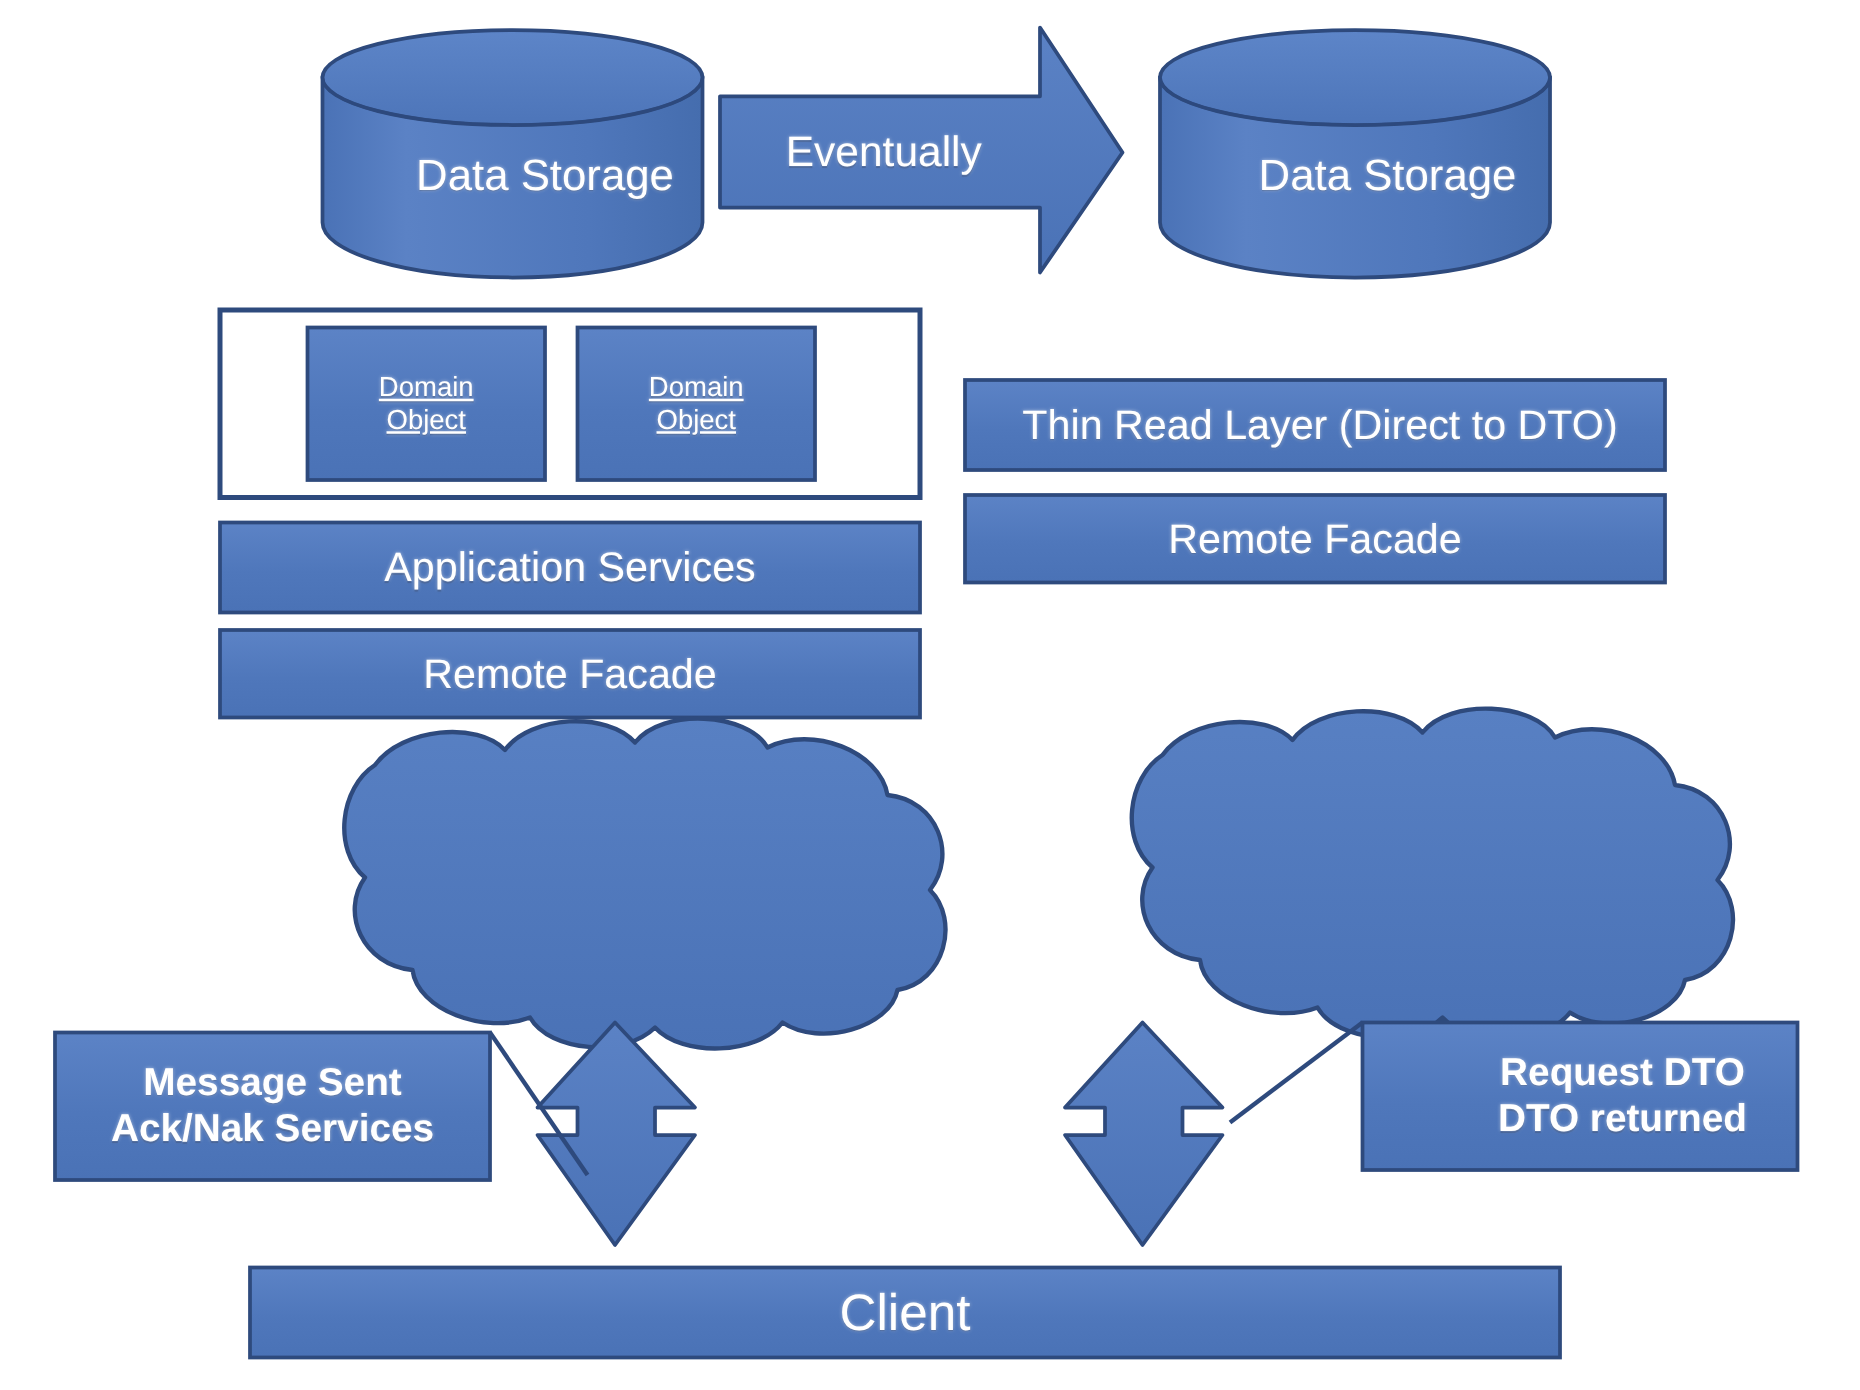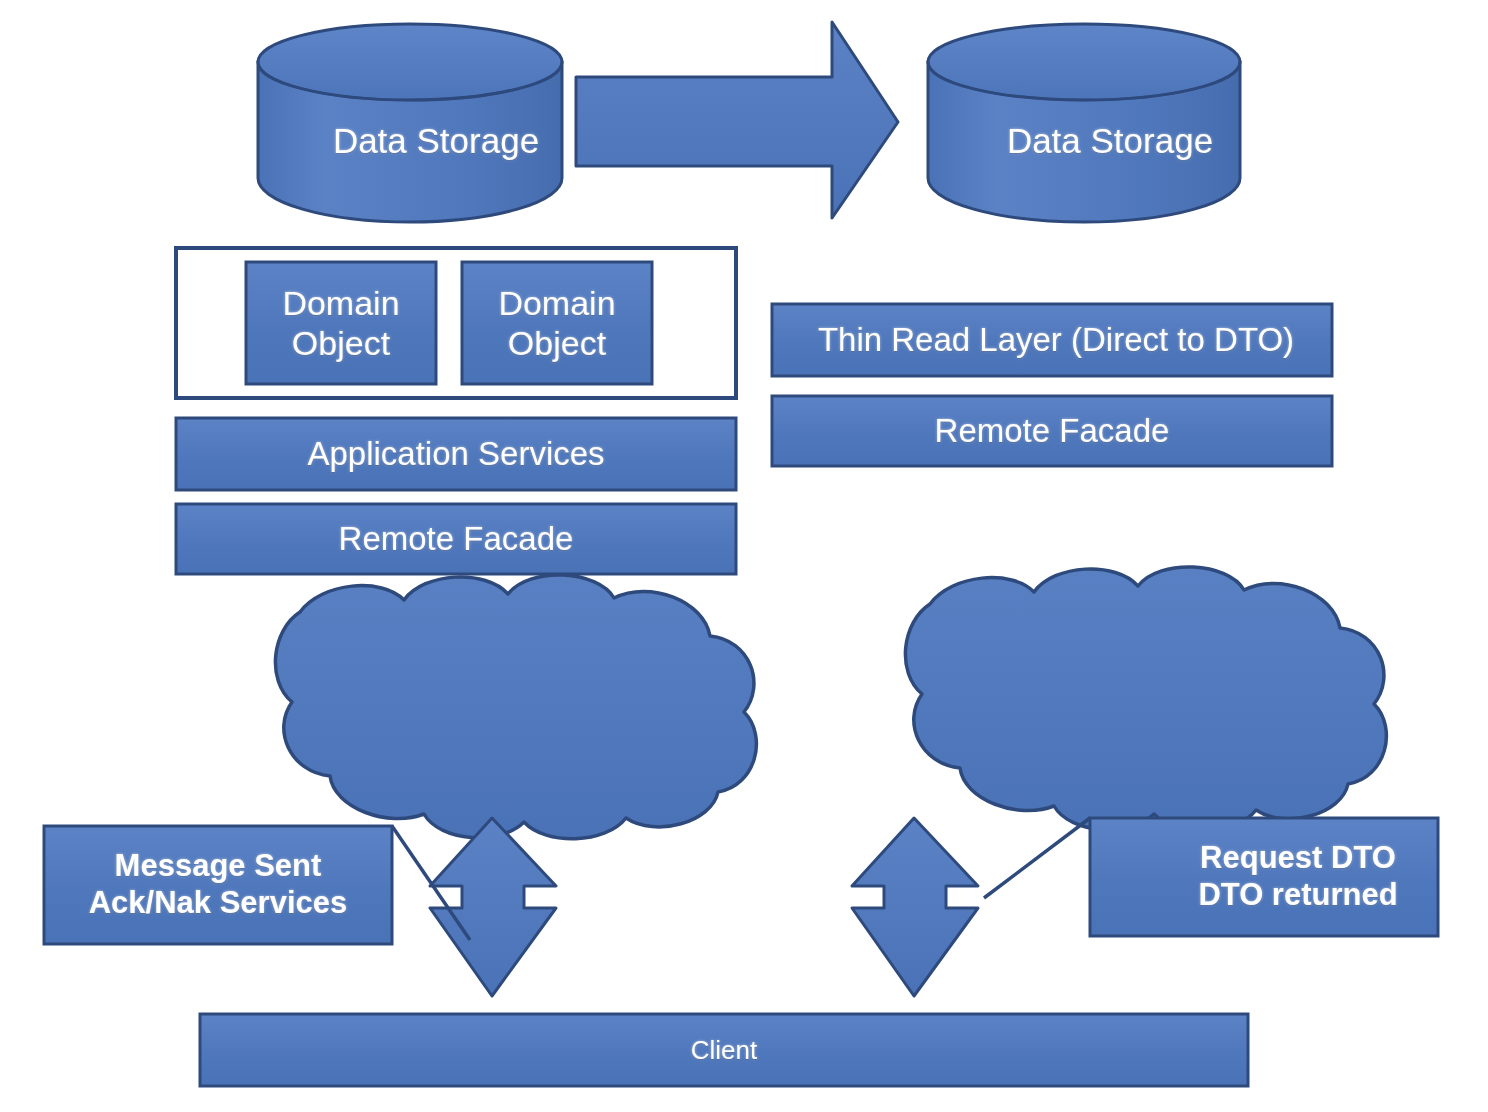--- a/index.html
+++ b/index.html
@@ -31,24 +31,24 @@
     justify-content: center;
     text-align: center;
     color: #ffffff;
     text-shadow: 0 0 3px rgba(255,255,255,0.55), 0 1px 1px rgba(20,40,80,0.45);
     pointer-events: none;
     line-height: 1.18;
     white-space: pre-line;
   }
   .lbl-cyl      { font-size: 35px; margin-left: 26px; }
   .lbl-arrow    { font-size: 34px; }
-  .lbl-domain   { font-size: 34px; }
+  .lbl-domain   { font-size: 22px; text-decoration: underline; }
   .lbl-bar      { font-size: 33px; }
   .lbl-thin     { font-size: 33px; }
-  .lbl-client   { font-size: 26px; }
+  .lbl-client   { font-size: 41px; }
   .lbl-note     { font-size: 31px; font-weight: bold; }
 </style>
 </head>
 <body>
 
 <div id="canvas">
 
   <svg class="svg-layer" viewBox="0 0 1488 1112" xmlns="http://www.w3.org/2000/svg">
     <defs>
       <linearGradient id="gradBar" x1="0" y1="0" x2="0" y2="1">
@@ -171,20 +171,21 @@
       <path d="M 1090 818 L 984 898" fill="none" stroke="#2e4a7d" stroke-width="3.5"></path>
     </g>
 
     <g>
       <rect x="200" y="1014" width="1048" height="72" fill="url(#gradBar)" stroke="#2e4a7d" stroke-width="3"></rect>
     </g>
   </svg>
 
   <div class="lbl lbl-cyl" style="left:258px; top:104px; width:304px; height:74px;">Data Storage</div>
 
+  <div class="lbl lbl-arrow" style="left:592px; top:92px; width:230px; height:60px;">Eventually</div>
 
   <div class="lbl lbl-cyl" style="left:928px; top:104px; width:312px; height:74px;">Data Storage</div>
 
   <div class="lbl lbl-domain" style="left:246px; top:262px; width:190px; height:122px;">Domain
 Object</div>
 
   <div class="lbl lbl-domain" style="left:462px; top:262px; width:190px; height:122px;">Domain
 Object</div>
 
   <div class="lbl lbl-bar" style="left:176px; top:418px; width:560px; height:72px;">Application Services</div>

